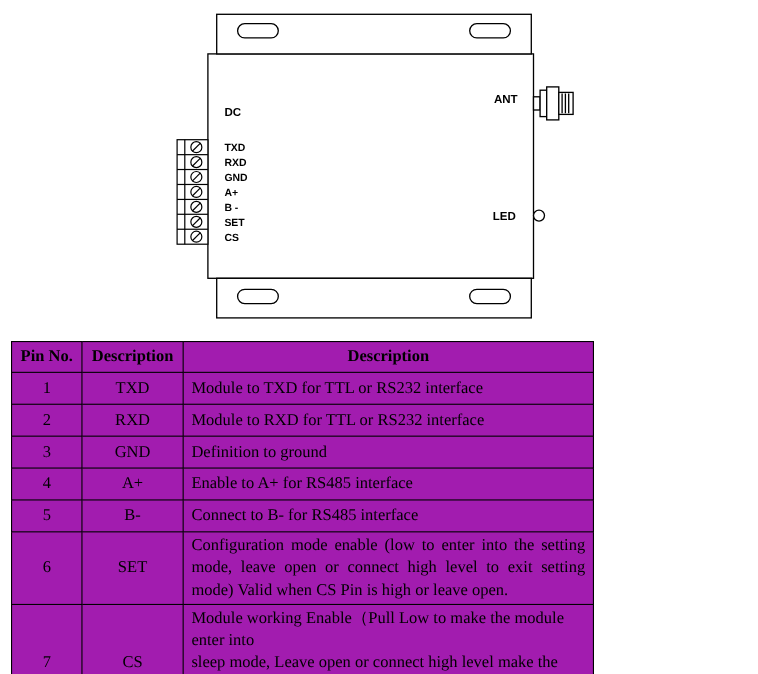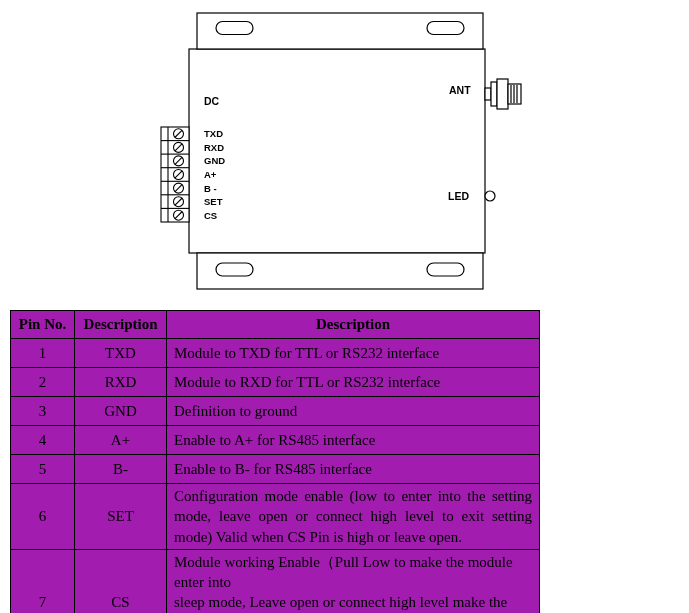--- a/index.html
+++ b/index.html
@@ -163,21 +163,21 @@
         <td class="desc">Definition to ground</td>
       </tr>
       <tr>
         <td class="center">4</td>
         <td class="center">A+</td>
         <td class="desc">Enable to A+ for RS485 interface</td>
       </tr>
       <tr>
         <td class="center">5</td>
         <td class="center">B-</td>
-        <td class="desc">Enable to B- for RS485 interface</td>
+        <td class="desc">Connect to B- for RS485 interface</td>
       </tr>
       <tr>
         <td class="center">6</td>
         <td class="center">SET</td>
         <td class="desc">Configuration mode enable (low to enter into the setting mode, leave open or connect high level to exit setting mode) Valid when CS Pin is high or leave open.</td>
       </tr>
       <tr>
         <td class="center">7</td>
         <td class="center">CS</td>
         <td class="desc preline">Module working Enable（Pull Low to make the module enter into

